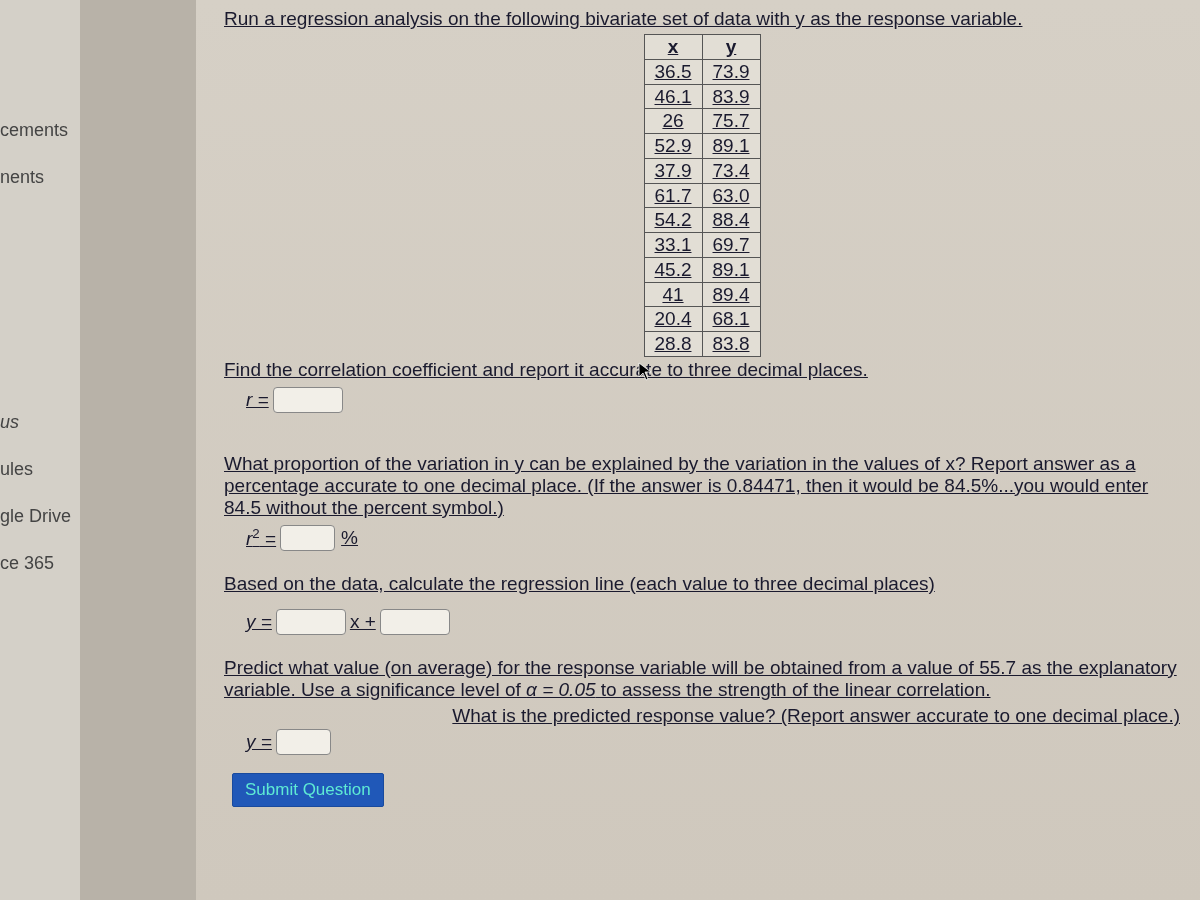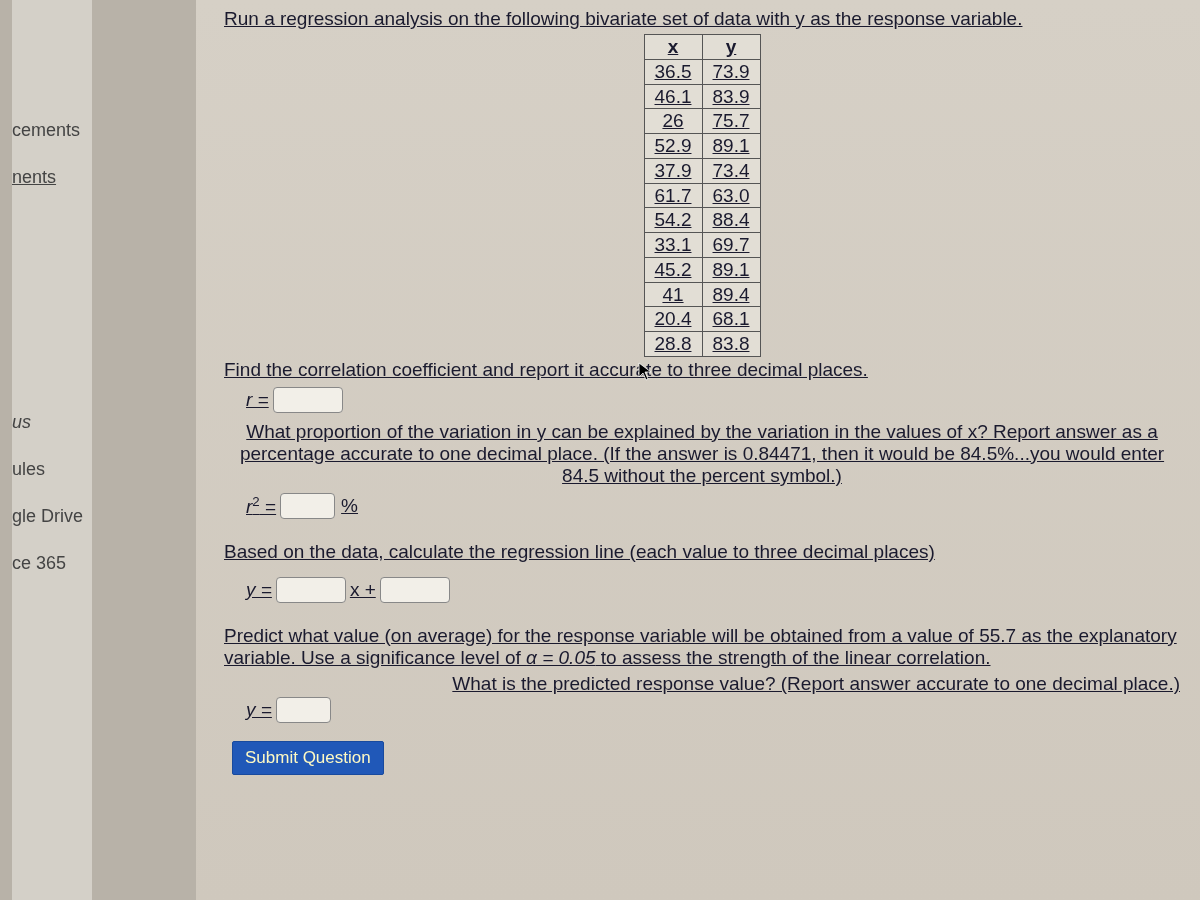--- a/index.html
+++ b/index.html
@@ -6,35 +6,35 @@
     body {
       font-family: "Segoe UI", Arial, sans-serif;
       background: #b8b2a8;
       width: 1200px;
       height: 900px;
       overflow: hidden;
       position: relative;
     }
     .sidebar {
       position: absolute;
-      left: 12px;
+      left: 0;
       top: 0;
       width: 80px;
       height: 100%;
       background: #d4d0c8;
       font-size: 18px;
       color: #444;
     }
     .sidebar-item {
       padding: 8px 0 8px 0;
       text-align: left;
       white-space: nowrap;
     }
     .si1 { margin-top: 112px; }
-    .si2 { margin-top: 10px; text-decoration: underline; }
+    .si2 { margin-top: 10px; }
     .si3 { margin-top: 208px; font-style: italic; }
     .si4 { margin-top: 10px; }
     .si5 { margin-top: 10px; }
     .si6 { margin-top: 10px; }
     .content {
       position: absolute;
       left: 196px;
       top: 0;
       right: 0;
       bottom: 0;
@@ -70,27 +70,27 @@
       border-radius: 4px;
       background: #f2efe8;
       height: 26px;
       width: 70px;
       font-size: 16px;
       padding: 2px 4px;
       vertical-align: middle;
     }
     .ans-input.sm { width: 55px; }
     .ans-row { margin: 6px 0 0 22px; display:flex; align-items:center; gap:4px;}
-    .para { margin-top: 8px; text-align: center; }
+    .para { margin-top: 40px; }
     .para2 { margin-top: 22px; }
     .pct { margin-left: 2px; }
     .submit-btn {
       display: inline-block;
       background: #2058b8;
-      color: #fef9c3;
+      color: #5eead4;
       padding: 6px 12px;
       border: 1px solid #184a9e;
       border-radius: 2px;
       font-size: 17px;
       margin-top: 18px;
       margin-left: 8px;
       cursor: pointer;
     }
     .eq-row { margin: 14px 0 0 0; display:flex; align-items:center; gap:4px;}
     .table-wrap { position: relative; text-align:center;}

